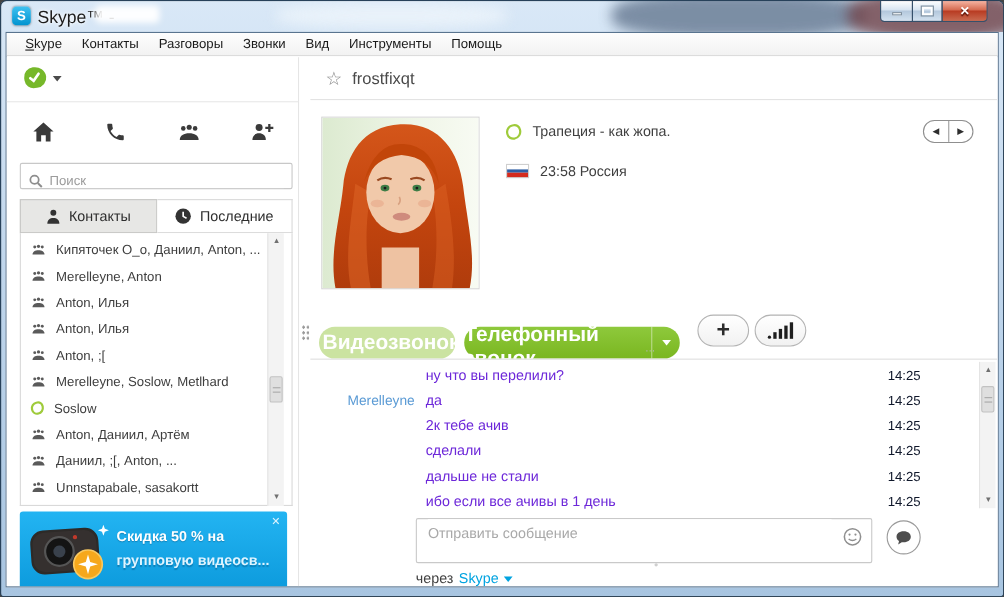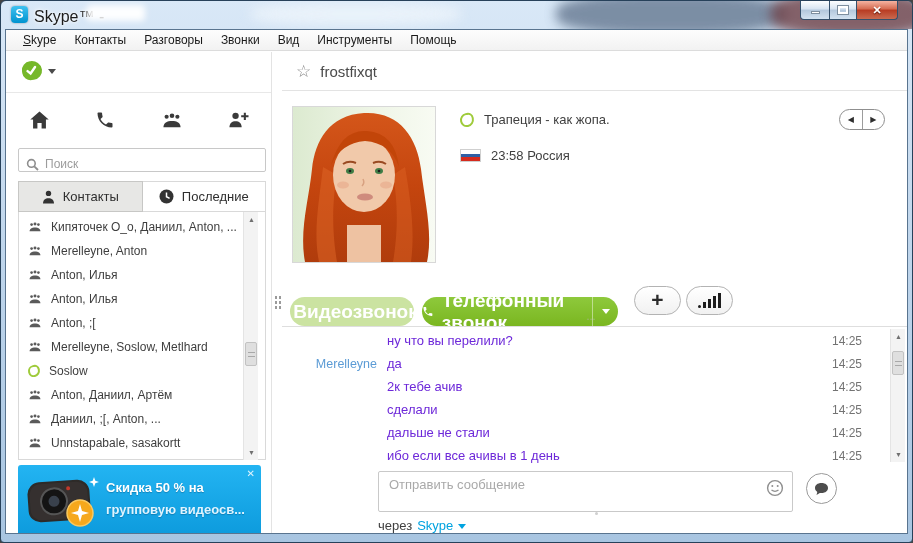--- a/index.html
+++ b/index.html
@@ -101,39 +101,39 @@
   .flag-ru i { flex:1; } .flag-ru i:nth-child(1){background:#fff;} .flag-ru i:nth-child(2){background:#2f5fa5;} .flag-ru i:nth-child(3){background:#d52b1e;}
   .nav-arrows { position:absolute; top:57px; right:22px; width:46px; height:21px; border:1px solid #8f8f8f; border-radius:11px;
     display:flex; background:#fff; overflow:hidden; }
   .nav-arrows span { flex:1; display:flex; align-items:center; justify-content:center; font-size:8px; color:#2e2e2e; }
   .nav-arrows span:first-child { border-right:1px solid #9c9c9c; }
 
   .call-row { position:absolute; top:234px; left:0; right:0; height:29px; }
   .btn-pill { position:absolute; height:29px; border-radius:15px; display:flex; align-items:center; justify-content:center;
     color:#fff; font-size:19px; font-weight:bold;margin-top:11px; }
   .btn-video { left:8px; width:124px; background:#cbe3a1; gap:7px; }
-  .btn-phone { left:140px; width:196px; background:linear-gradient(180deg,#8ec93c,#7ab620); padding-right:24px; gap:8px; }
+  .btn-phone { left:140px; width:196px; background:linear-gradient(180deg,#8ec93c,#7ab620); padding-right:24px; gap:8px;flex-direction:column; }
   .btn-phone .caret-seg { position:absolute; right:0; top:0; width:26px; height:29px; border-left:1px solid rgba(255,255,255,.45);
     display:flex; align-items:center; justify-content:center; }
   .caret-w { width:0; height:0; border-left:4px solid transparent; border-right:4px solid transparent; border-top:5px solid #fff; }
   .btn-round { position:absolute; height:29px; width:47px; border:1px solid #b3b3b3; border-radius:15px;
     background:linear-gradient(180deg,#ffffff,#f1f1f1); display:flex; align-items:center; justify-content:center; }
   .btn-plus { left:352px; color:#2b2b2b; font-size:21px; font-weight:bold; padding-bottom:2px; }
   .btn-quality { left:404px; }
   .sig { display:flex; align-items:flex-end; gap:2px; }
   .sig i { display:block; width:3px; background:#1e1e1e; }
   .sig .d { width:3px; height:3px; border-radius:50%; }
 
   .chat-grip { position:absolute; top:262px; left:50%; margin-left:-8px; color:#b5b5b5; font-size:9px; letter-spacing:2px; }
   .chat-hr { position:absolute; top:274px; left:0; right:0; border-top:1px solid #dedede; }
   .chat { position:absolute; top:277px; left:0; right:18px; height:140px; overflow:hidden; }
   .msg-row { height:23px; display:flex; align-items:center; font-size:13px; }
   .msg-sender { width:95px; flex:none; text-align:right; color:#5b9bd5; font-size:12.5px; }
   .msg-text { flex:1; color:#6d28d9; margin-left:10px; }
-  .msg-time { width:50px; flex:none; text-align:right; color:#737373; font-size:12px; margin-right:27px; }
+  .msg-time { width:50px; flex:none; text-align:right; color:#0f172a; font-size:12px; margin-right:52px; }
   .sb-chat { top:277px; right:2px; height:133px; }
 
   .composer-dot { position:absolute; top:460px; left:50%; width:3px; height:3px; background:#cfcfcf; border-radius:50%; }
   .composer { position:absolute; top:419px; left:96px; width:415px; height:41px; border:1px solid #c9c9c9; border-radius:2px;
     background:#fff; }
   .composer input { position:absolute; left:10px; top:0; right:36px; height:24px; border:none; outline:none;
     font-size:13px; color:#333; font-family:inherit; }
   .composer input::placeholder { color:#a9a9a9; }
   .emoji-btn { position:absolute; right:8px; top:7px; }
   .bubble-btn { position:absolute; top:421px; left:524px; width:31px; height:31px; border:1px solid #9a9a9a; border-radius:50%;

